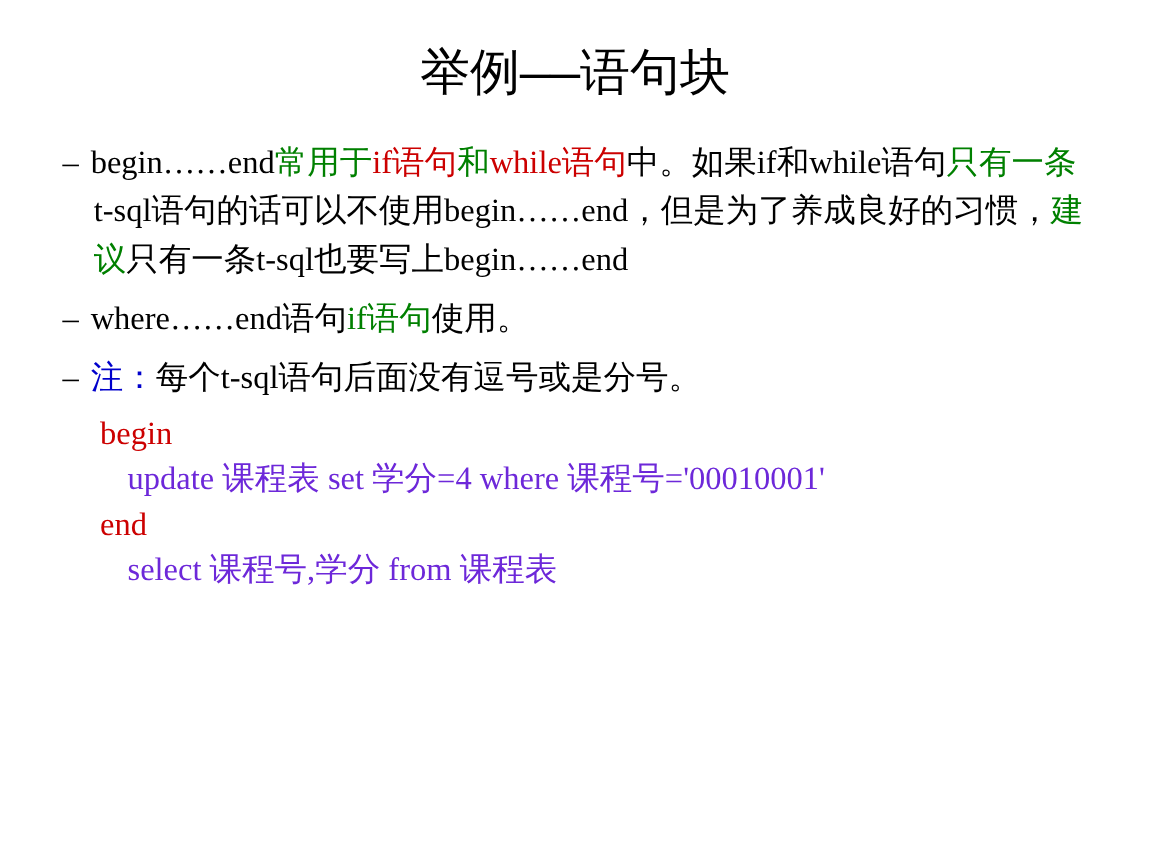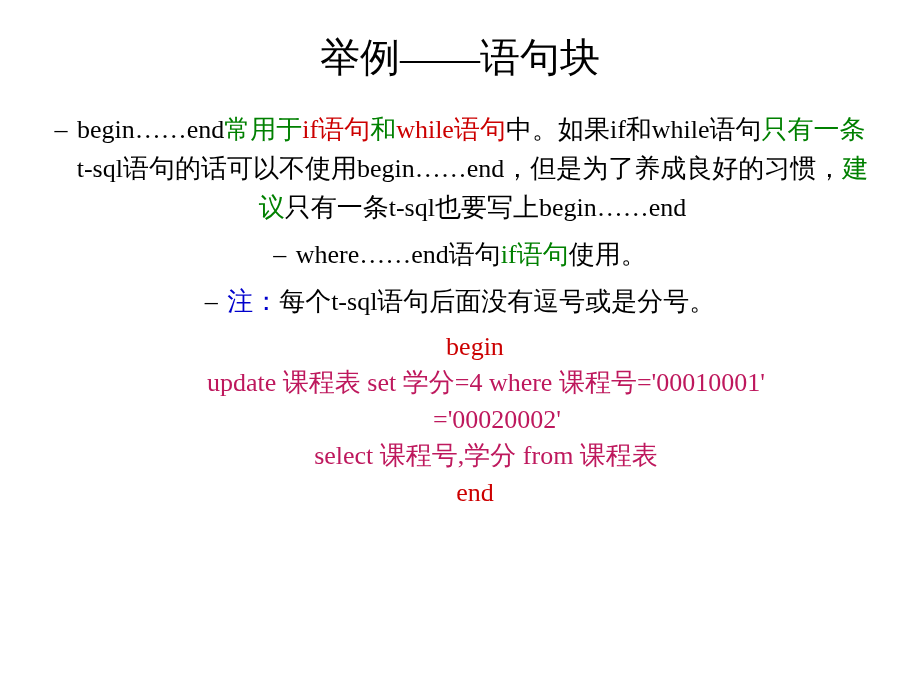--- a/index.html
+++ b/index.html
@@ -1,35 +1,34 @@
 <!DOCTYPE html>
 <html><head>
   <meta charset="utf-8">
   <style>
     * {
       margin: 0;
       padding: 0;
       box-sizing: border-box;
-      text-align: center;
     }
     body {
       width: 920px;
       height: 690px;
       background: #ffffff;
       font-family: "Microsoft YaHei", "SimSun", sans-serif;
       padding: 30px 50px;
       overflow: hidden;
     }
     .title {
       text-align: center;
       font-size: 40px;
       font-weight: normal;
       color: #000;
       margin-bottom: 25px;
-      font-family: Liberation Serif, serif;
+      font-family: Liberation Mono, monospace;
     }
     .bullet-item {
       font-size: 26px;
       color: #000;
       line-height: 1.5;
       margin-bottom: 8px;
       padding-left: 25px;
       text-indent: -25px;
       font-family: "Times New Roman", "SimSun", serif;
     }
@@ -46,21 +45,21 @@
     .blue {
       color: #0000cc;
     }
     .code-block {
       padding-left: 30px;
       font-size: 26px;
       font-family: "Times New Roman", "SimSun", serif;
       line-height: 1.4;
     }
     .code-line {
-      color: #be185d;
+      color: #6d28d9;
     }
     .code-indent {
       padding-left: 22px;
     }
     .code-keyword {
       color: #cc0000;
     }
   </style>
 </head>
 <body>
@@ -75,16 +74,15 @@
   <span>where……end语句</span><span class="green">if语句</span><span>使用。</span>
 </div>
 
 <div class="bullet-item">
   <span class="blue"> </span><span class="blue">注：</span><span>每个t-sql语句后面没有逗号或是分号。</span>
 </div>
 
 <div class="code-block">
   <div class="code-line code-keyword">begin</div>
   <div class="code-line code-indent">update 课程表 set 学分=4 where 课程号='00010001'</div>
-  <div class="code-line code-indent" style="padding-left:44px">='00020002'</div>
+  <div class="code-line code-keyword">end</div>
   <div class="code-line code-indent">select 课程号,学分 from 课程表</div>
-  <div class="code-line code-keyword">end</div>
 </div>
 
 </body></html>

